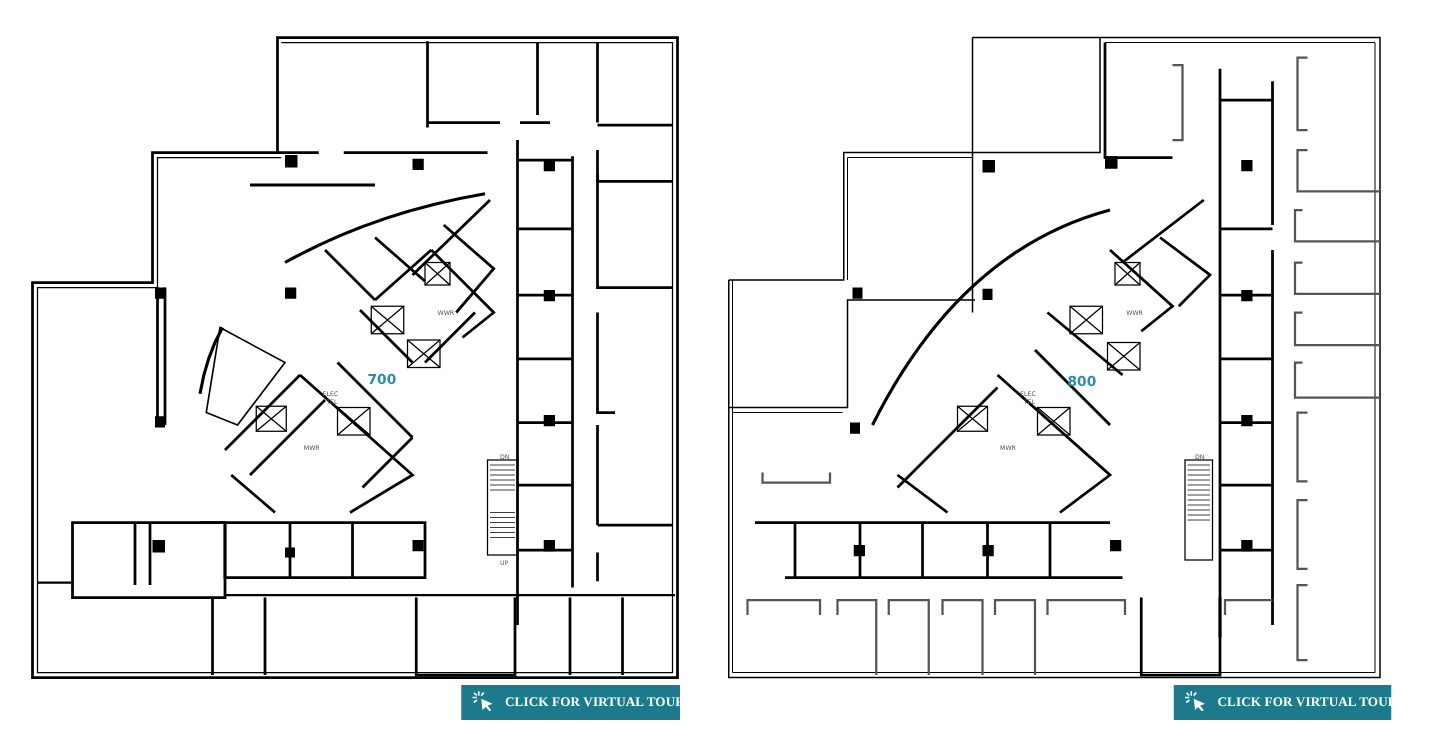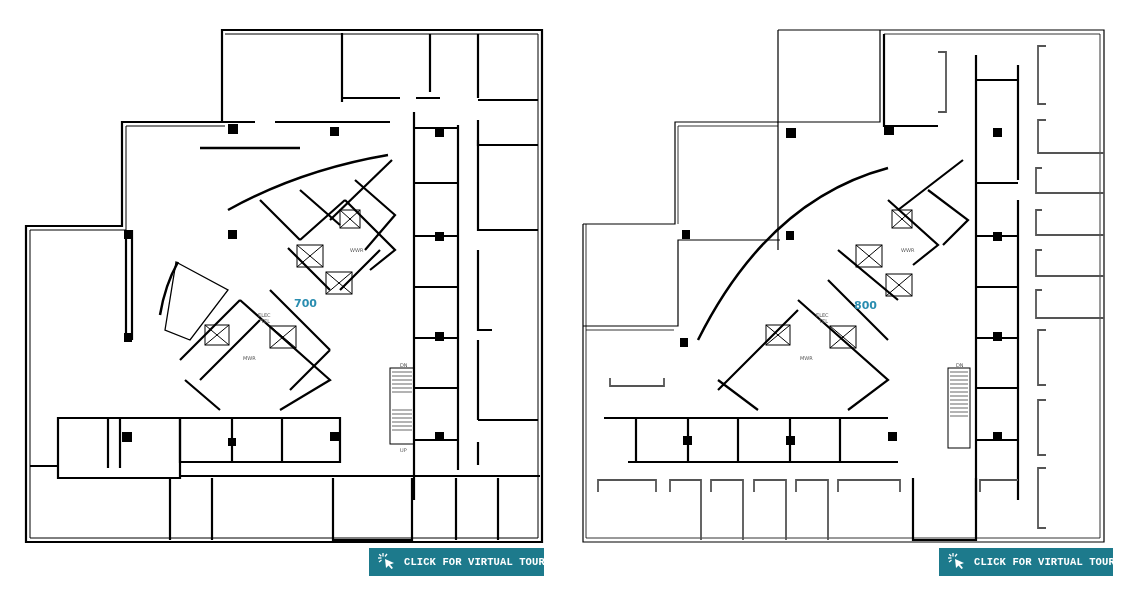--- a/index.html
+++ b/index.html
@@ -4,21 +4,21 @@
   <style>
     html, body { margin: 0; padding: 0; background: #ffffff; }
     body { width: 1146px; height: 603px; position: relative; overflow: hidden;
            font-family: "Liberation Sans", sans-serif; }
     .plan { position: absolute; top: 0; }
     .plan svg { display: block; }
     .tour-btn {
       position: absolute; height: 28px; background: #1d7a8c; color: #fff;
       display: flex; align-items: center; gap: 7px; padding: 0 10px 0 8px;
       box-sizing: border-box; cursor: pointer;
-      font-family: Liberation Mono, monospace; font-weight: bold; font-size: 10.5px;
+      font-family: Liberation Serif, serif; font-weight: bold; font-size: 10.5px;
       letter-spacing: 0.1px; white-space: nowrap;
     }
     .tour-btn .ico { width: 20px; height: 20px; display: inline-block; }
     .suite-label { font-family: "DejaVu Sans", sans-serif; font-size: 11px; font-weight: bold; fill: #2a8db0; }
     .tiny { font-family: "DejaVu Sans", sans-serif; font-size: 5px; fill: #555; }
   </style>
 </head>
 <body>
 
 <div class="plan" style="left:0; width:570px; height:550px;">

